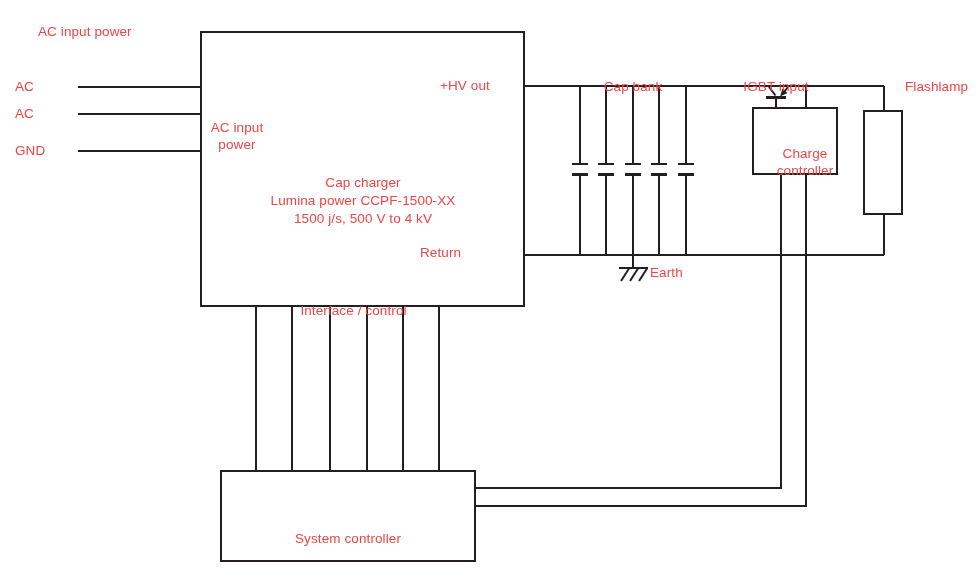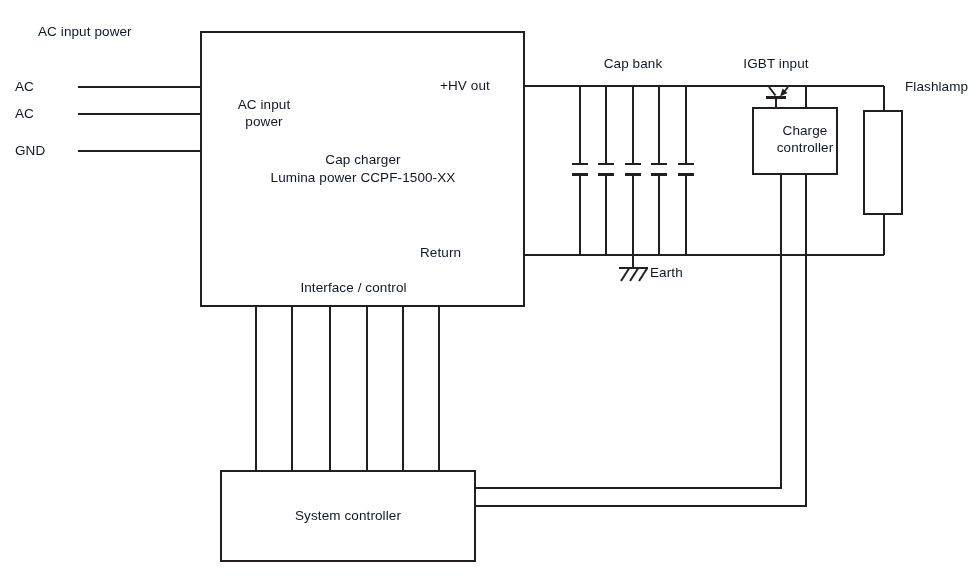--- a/index.html
+++ b/index.html
@@ -20,23 +20,23 @@
     position: absolute;
     left: 0;
     top: 0;
   }
   .lbl {
     position: absolute;
     font-size: 13.5px;
     line-height: 16px;
     letter-spacing: 0.1px;
     white-space: nowrap;
-    color: #0f172a;
+    color: #ef4444;
   }
-  .lbl.center { text-align: center; }
+  .lbl.center { text-align: center; margin-top: 23px; }
   .lbl.right  { text-align: left; }
   .multiline div { line-height: 17px; white-space: nowrap; }
   .specblock div { line-height: 18px; white-space: nowrap; }
 </style>
 </head>
 <body>
 
 <div class="canvas">
 
   <svg width="978" height="579" viewBox="0 0 978 579">
@@ -128,28 +128,29 @@
       <rect x="221" y="471" width="254" height="90" stroke-width="2.5"></rect>
     </g>
   </svg>
 
   <div class="lbl" style="left:38px; top:24px;">AC input power</div>
 
   <div class="lbl right" style="left:15px; top:79px; width:50px;">AC</div>
   <div class="lbl right" style="left:15px; top:106px; width:50px;">AC</div>
   <div class="lbl right" style="left:15px; top:143px; width:50px;">GND</div>
 
-  <div class="lbl center multiline" style="left:203px; top:96px; width:68px;padding-left:27px;">
+  <div class="lbl center multiline" style="left:203px; top:96px; width:68px;">
     <div>AC input</div>
     <div>power</div>
   </div>
 
   <div class="lbl center specblock" style="left:238px; top:151px; width:250px;">
     <div>Cap charger</div>
     <div>Lumina power CCPF-1500-XX</div>
+    <div>1500 j/s, 500 V to 4 kV</div>
   </div>
 
   <div class="lbl right" style="left:440px; top:78px; width:76px;">+HV out</div>
   <div class="lbl right" style="left:420px; top:245px; width:75px;">Return</div>
   <div class="lbl center" style="left:283px; top:280px; width:141px;">Interface / control</div>
 
   <div class="lbl center" style="left:573px; top:56px; width:120px;">Cap bank</div>
   <div class="lbl center" style="left:716px; top:56px; width:120px;">IGBT input</div>
   <div class="lbl" style="left:905px; top:79px;">Flashlamp</div>
 

